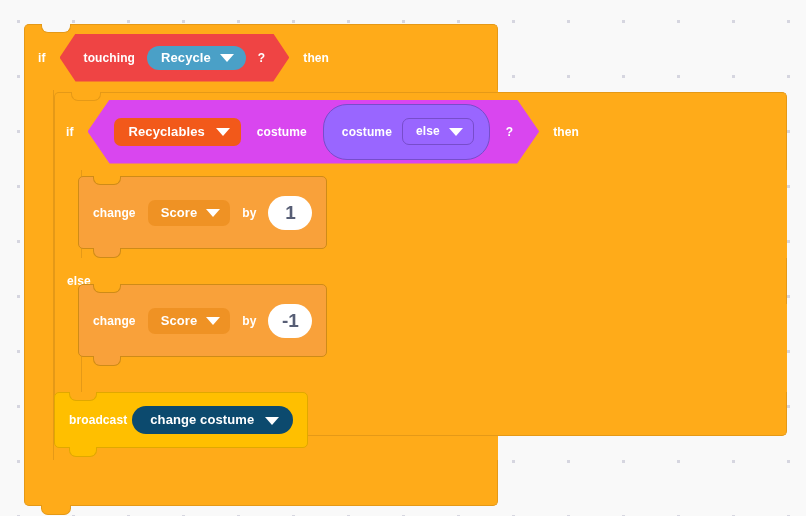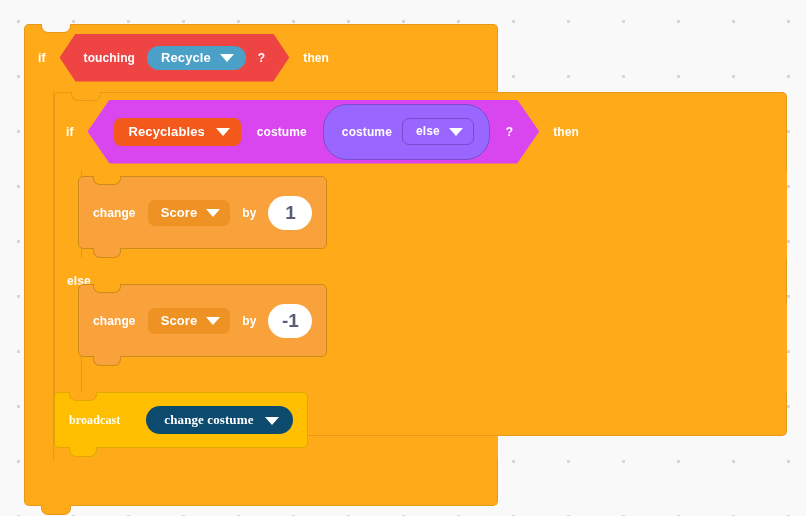--- a/index.html
+++ b/index.html
@@ -265,26 +265,25 @@
 
   
   #broadcast {
     position: absolute;
     left: 54px;
     top: 392px;
     height: 56px;
     border-radius: 5px;
     display: inline-flex;
     align-items: center;
-    gap: 26px;
+    gap: 5px;
     padding: 12px 14px;
     background: #ffbf00;
     border: 1px solid #e0a800;
     box-sizing: border-box;
-    font-family: Liberation Serif, serif;
   }
   #broadcast::before {
     content: "";
     position: absolute;
     left: 14px; top: -1px;
     width: 28px; height: 9px;
     border-radius: 0 0 7px 7px;
     background: #ffab19;
     border: 1px solid #e0a800;
     border-top: none;

